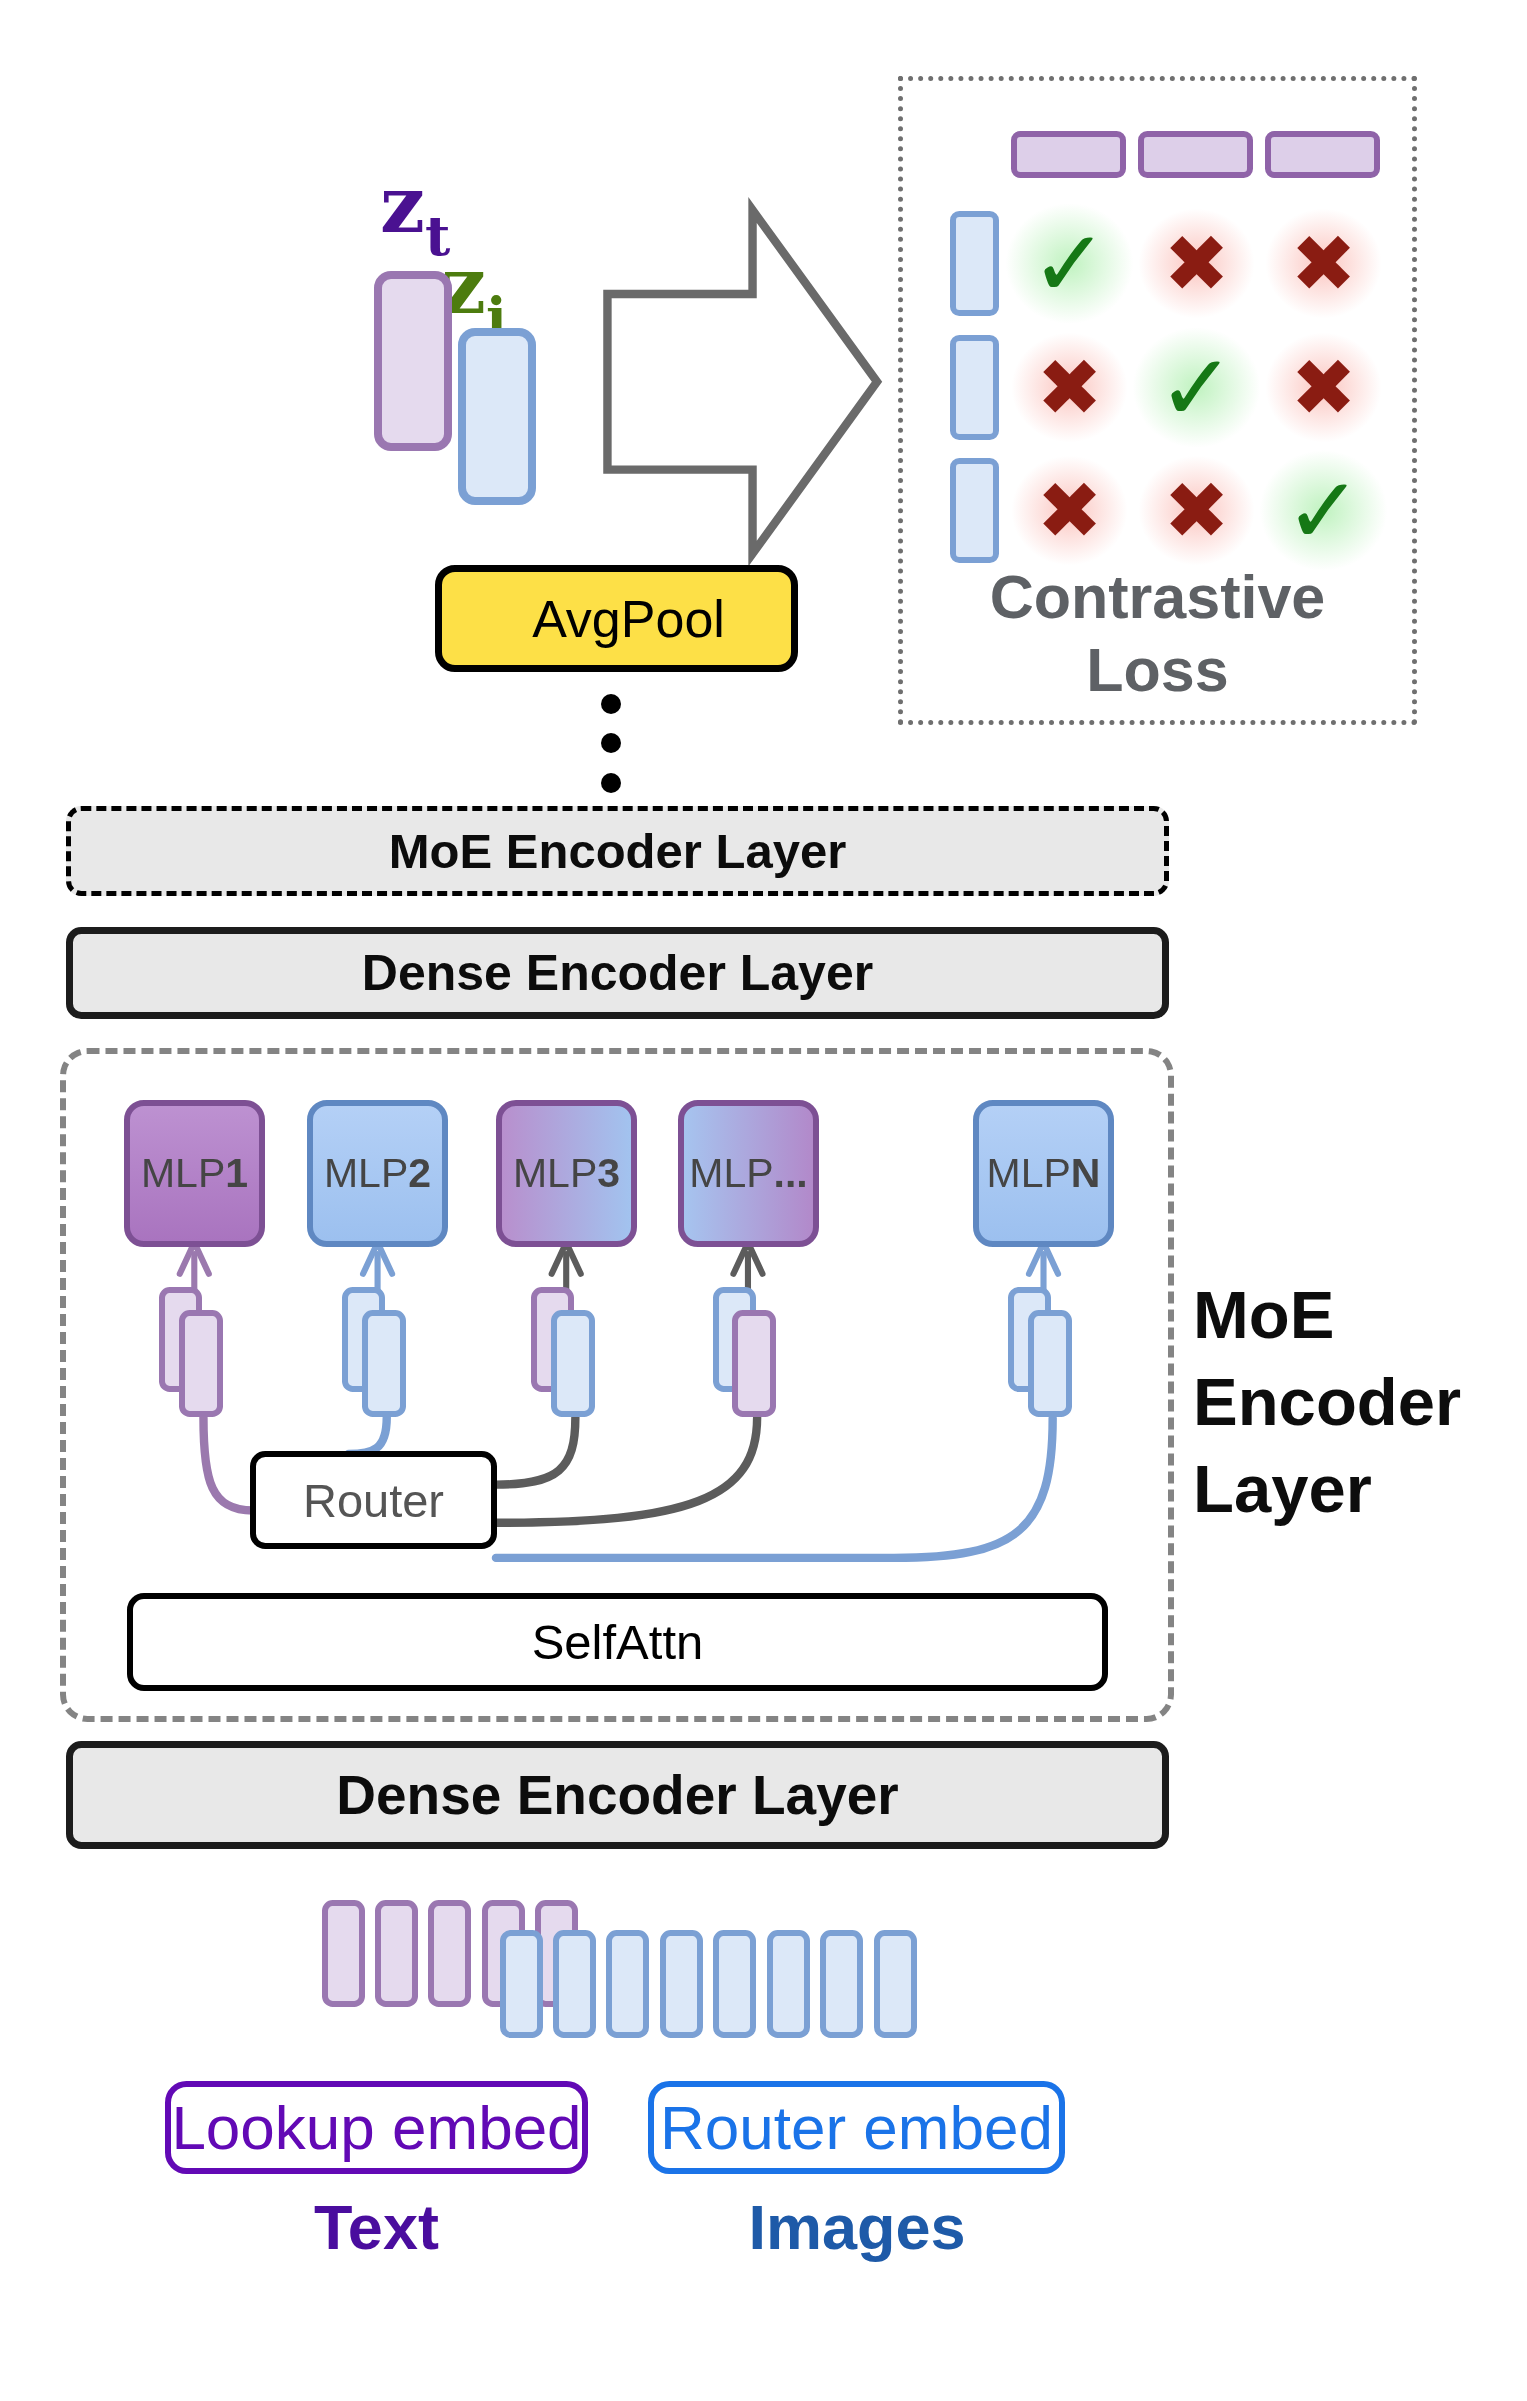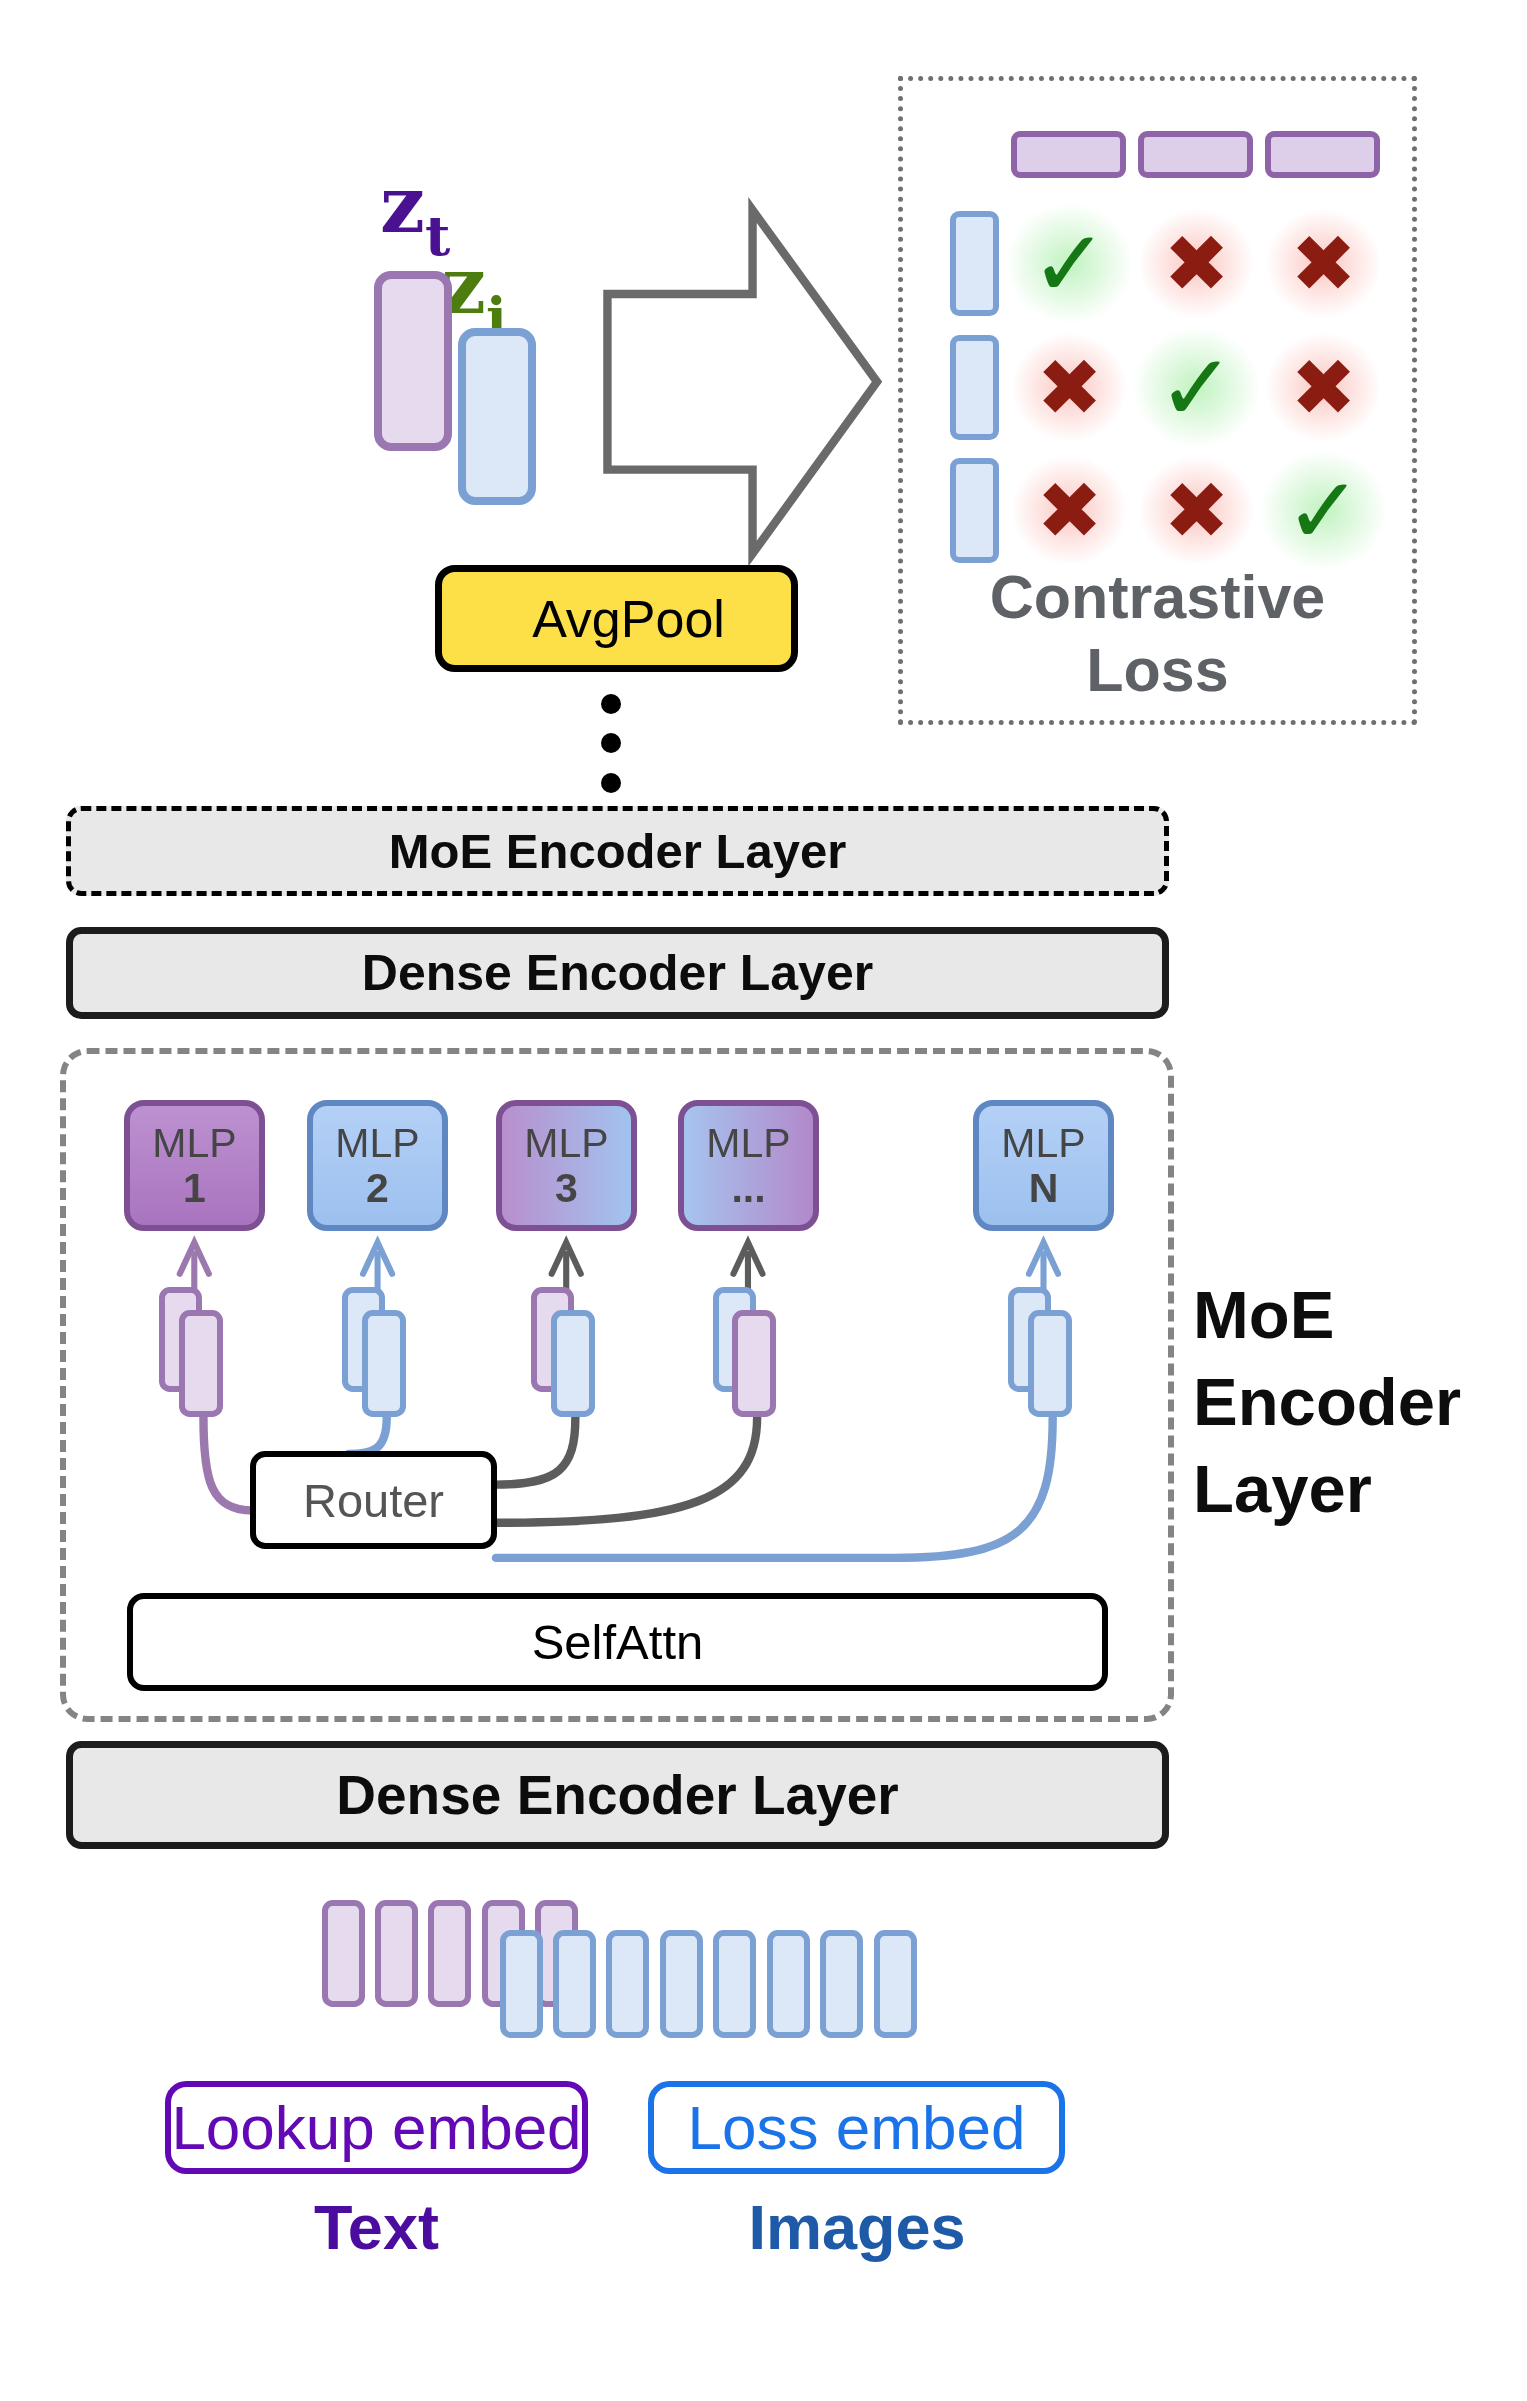--- a/index.html
+++ b/index.html
@@ -40,22 +40,22 @@
         background:radial-gradient(closest-side,rgba(140,232,140,.55),rgba(140,232,140,0) 88%);}
   .mark.cross{color:#8a1c12;font-size:79px;
         background:radial-gradient(closest-side,rgba(248,150,140,.55),rgba(248,150,140,0) 80%);}
   #contrastive-title{position:absolute;left:0;top:480px;width:100%;text-align:center;
         font-size:61px;font-weight:600;color:#5e6165;line-height:73px;}
 
   
   #moe-box{position:absolute;left:60px;top:1048px;width:1114px;height:674px;
            box-sizing:border-box;border:6.1px dashed #848484;border-radius:27.5px;background:transparent;}
 
-  .mlp{position:absolute;top:1100px;width:141px;height:131px;box-sizing:border-box;
-       border:6.1px solid #7d5094;border-radius:20px;display:flex;flex-direction:column;
+  .mlp{position:absolute;top:1100px;width:141px;height:147px;box-sizing:border-box;
+       border:6.1px solid #7d5094;border-radius:20px;display:flex;flex-direction:row;
        align-items:center;justify-content:center;font-size:41px;font-weight:500;color:#454545;line-height:1.08;}
   .m1{background:linear-gradient(180deg,#bd91d1 0%,#a974bf 100%);border-color:#7d5094;}
   .m2{background:linear-gradient(180deg,#b4d0f6 0%,#9cc0ef 100%);border-color:#5f88c2;}
   .m3{background:linear-gradient(90deg,#b88fcd 0%,#a2c3ef 100%);border-color:#7d5094;}
   .m4{background:linear-gradient(90deg,#a6c4ef 0%,#b289ca 100%);border-color:#7d5094;}
   .m5{background:linear-gradient(180deg,#b4d0f6 0%,#9cc0ef 100%);border-color:#5f88c2;}
 
   #router{position:absolute;left:250px;top:1451px;width:247px;height:98px;box-sizing:border-box;
           background:#fff;border:6.9px solid #000;border-radius:15.3px;display:flex;align-items:center;
           justify-content:center;font-size:47px;color:#555;}
@@ -217,20 +217,20 @@
   <div class="token tok-b" style="left:660px;top:1930px;width:43px;height:108px;"></div>
   <div class="token tok-b" style="left:713px;top:1930px;width:43px;height:108px;"></div>
   <div class="token tok-b" style="left:767px;top:1930px;width:43px;height:108px;"></div>
   <div class="token tok-b" style="left:820px;top:1930px;width:43px;height:108px;"></div>
   <div class="token tok-b" style="left:874px;top:1930px;width:43px;height:108px;"></div>
 
   <div id="lookup-embed" class="embed-box">
     <span>Lookup embed</span>
   </div>
   <div id="patch-embed" class="embed-box">
-    <span>Loss embed</span>
+    <span>Router embed</span>
   </div>
 
   <div class="caption" style="left:262px;width:229px;color:#4a0d9e;">Text</div>
   <div class="caption" style="left:735px;width:244px;color:#1e5aa8;">Images</div>
 
 </div>
 
 
 </body></html>

